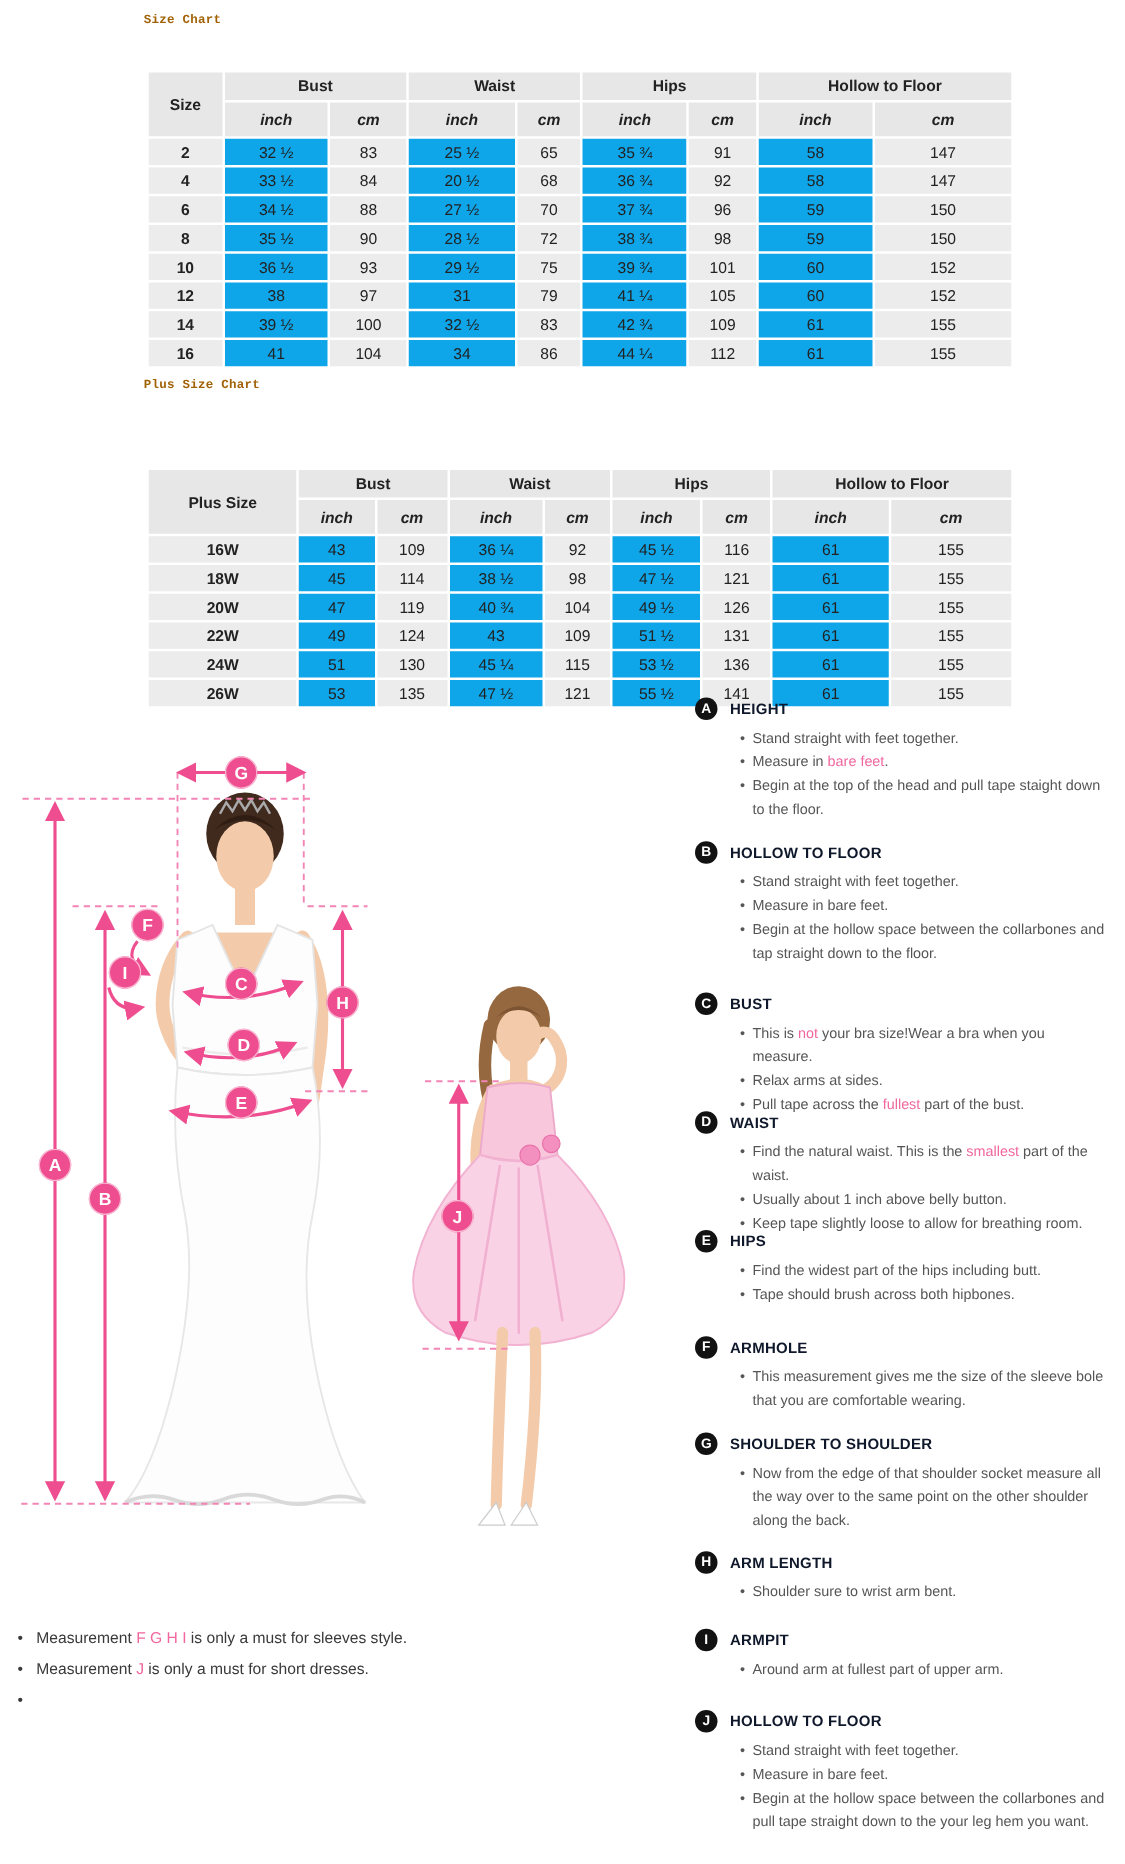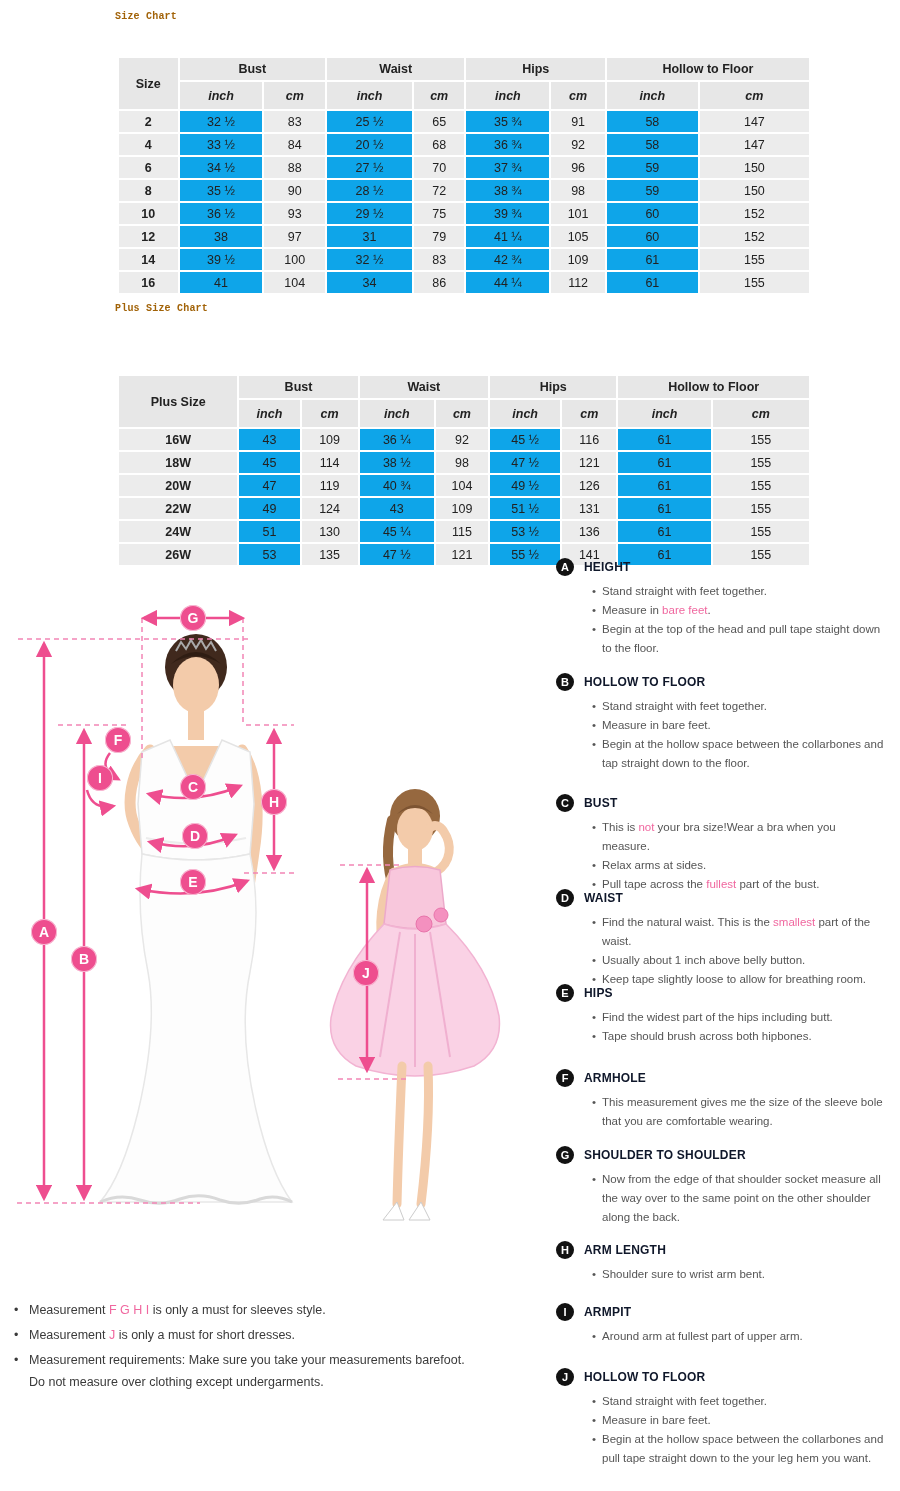--- a/index.html
+++ b/index.html
@@ -435,16 +435,16 @@
           <li><span class="bdot">•</span><span>Stand straight with feet together.</span></li>
           <li><span class="bdot">•</span><span>Measure in bare feet.</span></li>
           <li><span class="bdot">•</span><span>Begin at the hollow space between the collarbones and pull tape straight down to the your leg hem you want.</span></li>
         </ul>
       </div>
     </div>
 
   <div class="notes" id="notes-slot">
       <div class="note"><span class="bdot">•</span><span>Measurement </span><span class="pink">F G H I</span><span> is only a must for sleeves style.</span></div>
       <div class="note"><span class="bdot">•</span><span>Measurement </span><span class="pink">J</span><span> is only a must for short dresses.</span></div>
-      <div class="note"><span class="bdot">•</span><span>Measurement requirements: Make sure you take your measurements barefoot. Do not measure over clothing except undergarments.</span></div>
+      <div class="note"><span class="bdot">•</span></div>
     </div>
 
 </div>
 
 </body></html>

